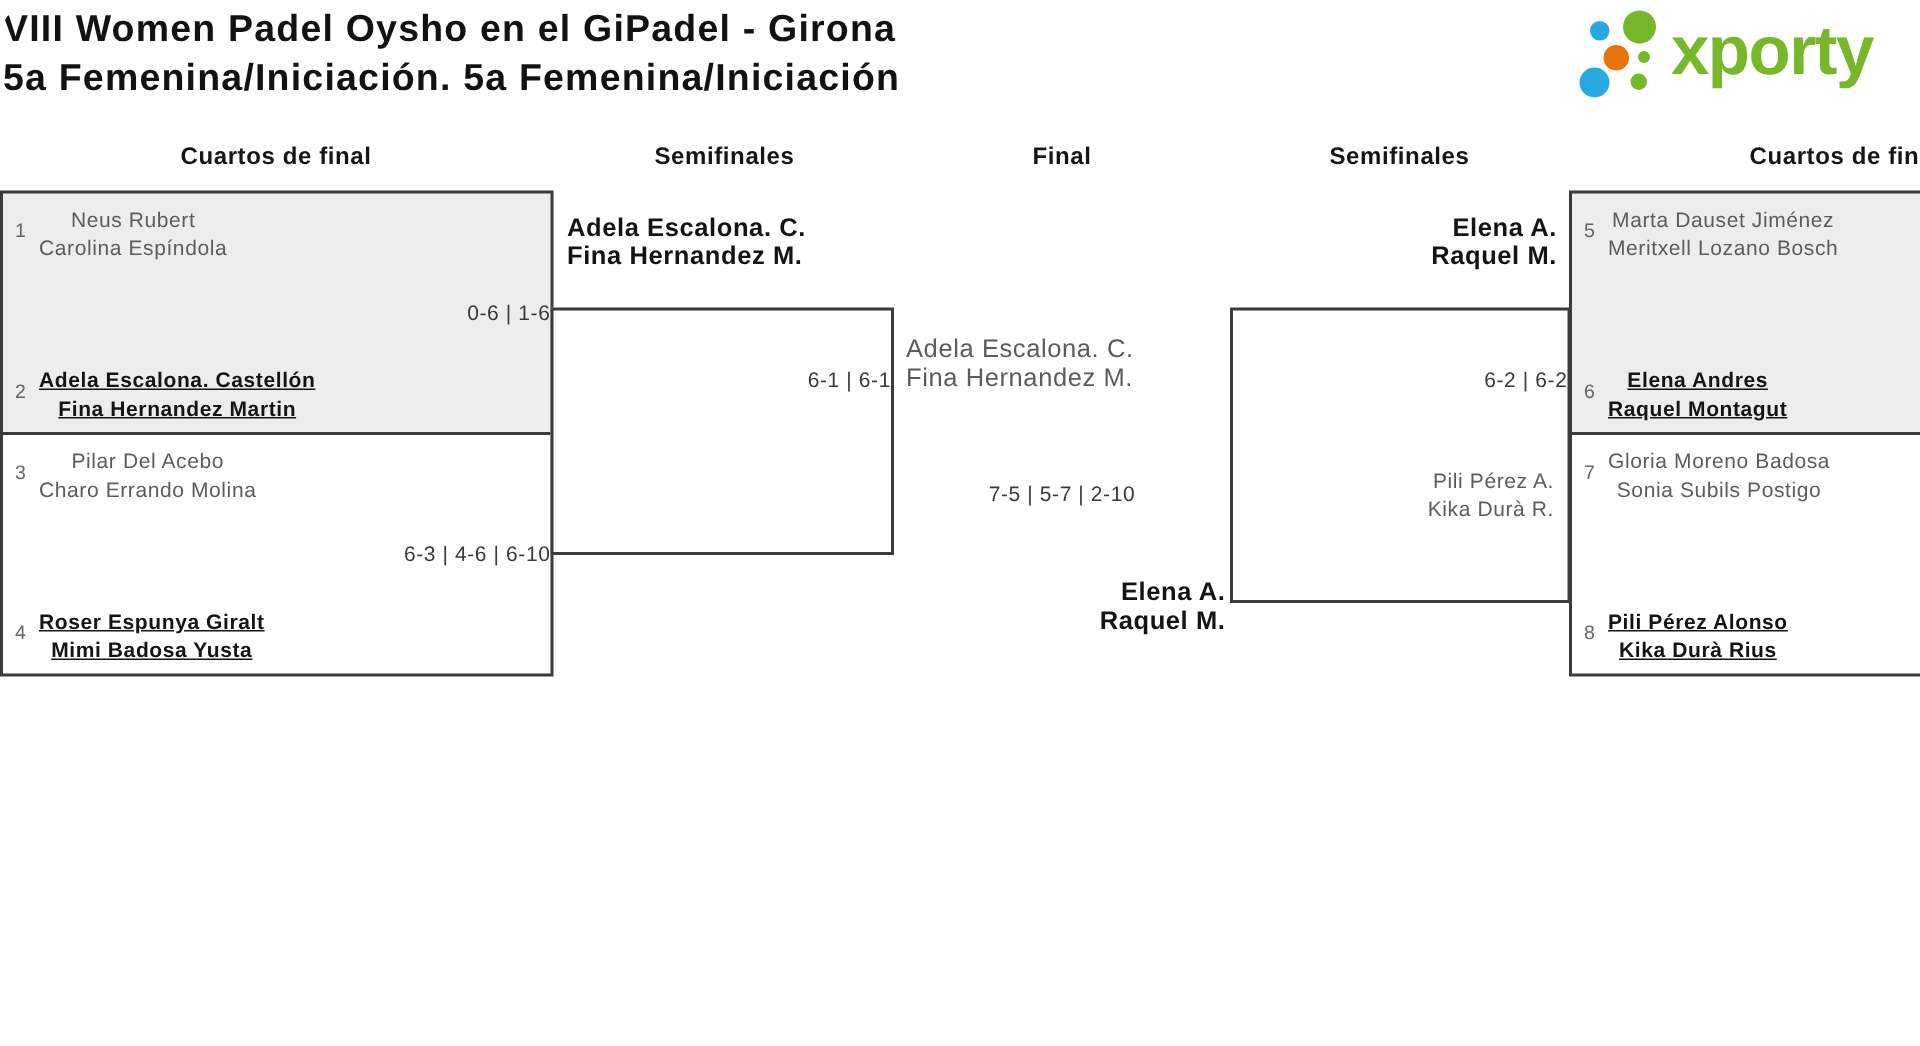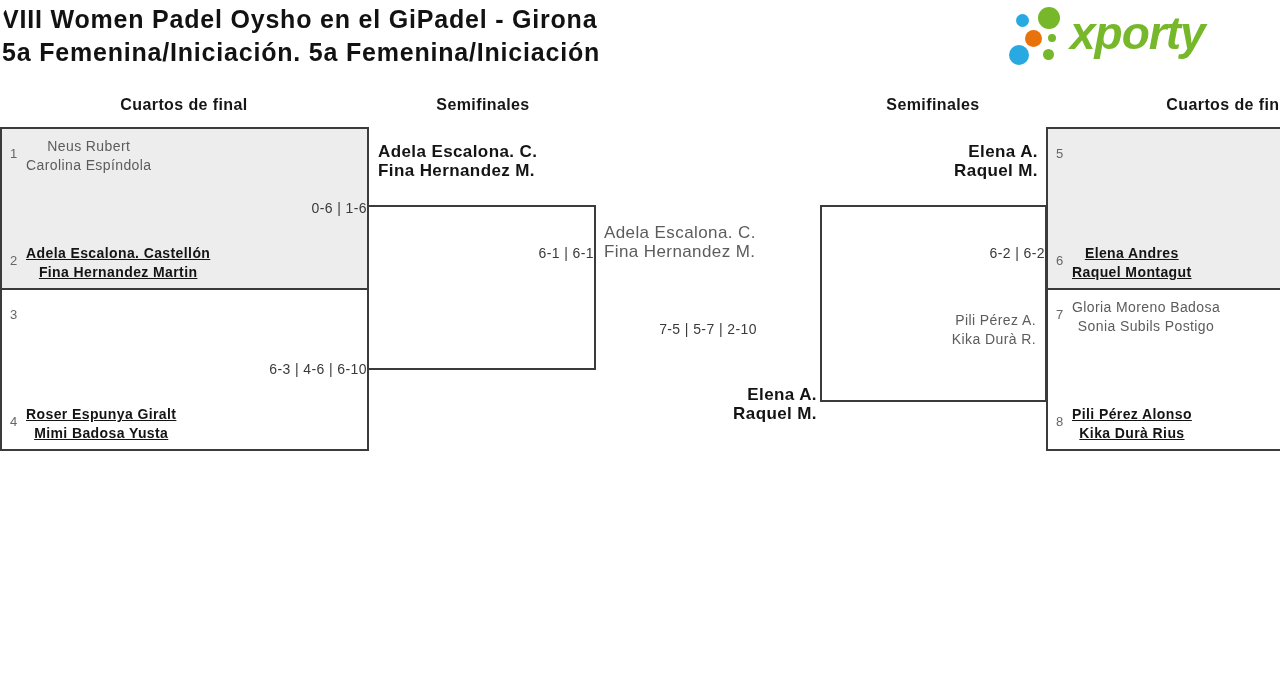--- a/index.html
+++ b/index.html
@@ -6,21 +6,21 @@
   #page{
     position:relative; width:1280px; height:697px; overflow:hidden;
     background:#fff; font-family:"Liberation Sans", sans-serif;border-radius:26px;
   }
   
   .title{
     position:absolute; left:2px; top:3px; font-size:25px; line-height:33px;
     font-weight:bold; color:#121212; letter-spacing:0.8px; white-space:nowrap;
   }
   
-  .logo{position:absolute; left:1006px; top:6px; width:225px; height:64px;font-style:italic;}
+  .logo{position:absolute; left:1050px; top:6px; width:225px; height:64px;}
   .dot{position:absolute; border-radius:50%;}
   .dot.d1{left:10px; top:8px;  width:13px; height:13px; background:#29a9e1;}
   .dot.d2{left:32px; top:1px;  width:22px; height:22px; background:#76b82a;}
   .dot.d3{left:19px; top:24px; width:17px; height:17px; background:#e8720c;}
   .dot.d4{left:42px; top:28px; width:8px;  height:8px;  background:#76b82a;}
   .dot.d5{left:3px;  top:39px; width:20px; height:20px; background:#29a9e1;}
   .dot.d6{left:37px; top:43px; width:11px; height:11px; background:#76b82a;}
   .wordmark{
     position:absolute; left:64px; top:-5px; font-size:46px; font-weight:bold;
     letter-spacing:-1px; color:#76b82a; line-height:64px;
@@ -88,39 +88,44 @@
     <span class="dot d2"></span>
     <span class="dot d3"></span>
     <span class="dot d4"></span>
     <span class="dot d5"></span>
     <span class="dot d6"></span>
     <span class="wordmark">xporty</span>
   </div>
 
   <div class="col-header ch1">Cuartos de final</div>
   <div class="col-header ch2">Semifinales</div>
+  <div class="col-header ch3">Final</div>
   <div class="col-header ch4">Semifinales</div>
   <div class="col-header ch5">Cuartos de final</div>
 
   <div class="box shaded qf-l1">
     <span class="seed top">1</span>
     <div class="team top">
       <div>Neus Rubert</div>
       <div>Carolina Espíndola</div>
     </div>
     <div class="score">0-6 | 1-6</div>
     <span class="seed bottom">2</span>
     <div class="team bottom winner">
       <div>Adela Escalona. Castellón</div>
       <div>Fina Hernandez Martin</div>
     </div>
   </div>
 
   <div class="box qf-l2">
     <span class="seed top">3</span>
+    <div class="team top">
+      <div>Pilar Del Acebo</div>
+      <div>Charo Errando Molina</div>
+    </div>
     <div class="score">6-3 | 4-6 | 6-10</div>
     <span class="seed bottom">4</span>
     <div class="team bottom winner">
       <div>Roser Espunya Giralt</div>
       <div>Mimi Badosa Yusta</div>
     </div>
   </div>
 
   <div class="float-label bold-name sfl-winner">
     <div>Adela Escalona. C.</div>
@@ -149,20 +154,24 @@
   <div class="box sf-r">
     <div class="score sf-score">6-2 | 6-2</div>
     <div class="sf-loser">
       <div>Pili Pérez A.</div>
       <div>Kika Durà R.</div>
     </div>
   </div>
 
   <div class="box shaded qf-r1">
     <span class="seed top">5</span>
+    <div class="team top">
+      <div>Marta Dauset Jiménez</div>
+      <div>Meritxell Lozano Bosch</div>
+    </div>
     <div class="score">2-6 | 2-6</div>
     <span class="seed bottom">6</span>
     <div class="team bottom winner">
       <div>Elena Andres</div>
       <div>Raquel Montagut</div>
     </div>
   </div>
 
   <div class="box qf-r2">
     <span class="seed top">7</span>

